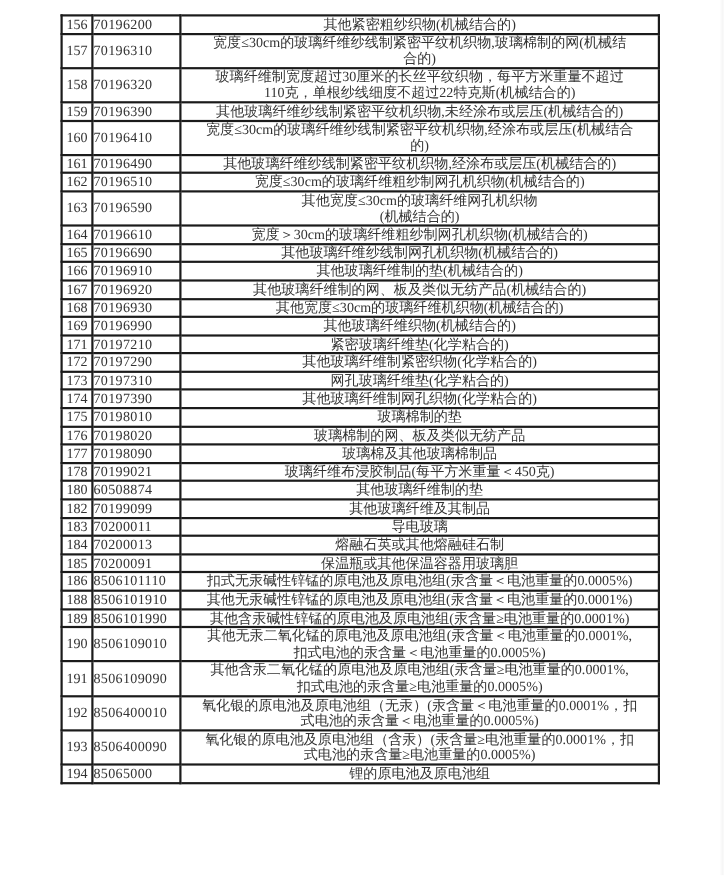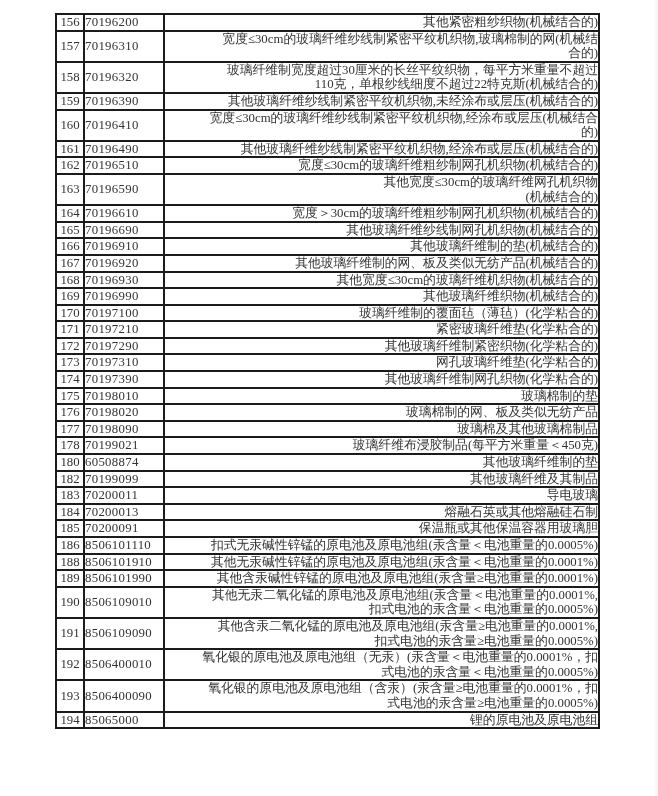--- a/index.html
+++ b/index.html
@@ -46,21 +46,21 @@
   }
   td.cell-code {
     width: 78px;
     text-align: left;
     padding: 0 2px 0 4px;
     letter-spacing: 0.3px;
     font-family: Liberation Serif, serif;
   }
   td.cell-desc {
     width: 433px;
-    text-align: right;
+    text-align: center;
     padding: 0 3px 0 4px;
     white-space: pre-wrap;
     word-break: break-all;
   }
 </style>
 </head>
 <body>
 
 <div class="page">
   <table class="hs-table">
@@ -133,25 +133,20 @@
           <td class="cell-index">168</td>
           <td class="cell-code">70196930</td>
           <td class="cell-desc">其他宽度≤30cm的玻璃纤维机织物(机械结合的)</td>
         </tr>
         <tr>
           <td class="cell-index">169</td>
           <td class="cell-code">70196990</td>
           <td class="cell-desc">其他玻璃纤维织物(机械结合的)</td>
         </tr>
         <tr>
-          <td class="cell-index">170</td>
-          <td class="cell-code">70197100</td>
-          <td class="cell-desc">玻璃纤维制的覆面毡（薄毡）(化学粘合的)</td>
-        </tr>
-        <tr>
           <td class="cell-index">171</td>
           <td class="cell-code">70197210</td>
           <td class="cell-desc">紧密玻璃纤维垫(化学粘合的)</td>
         </tr>
         <tr>
           <td class="cell-index">172</td>
           <td class="cell-code">70197290</td>
           <td class="cell-desc">其他玻璃纤维制紧密织物(化学粘合的)</td>
         </tr>
         <tr>

